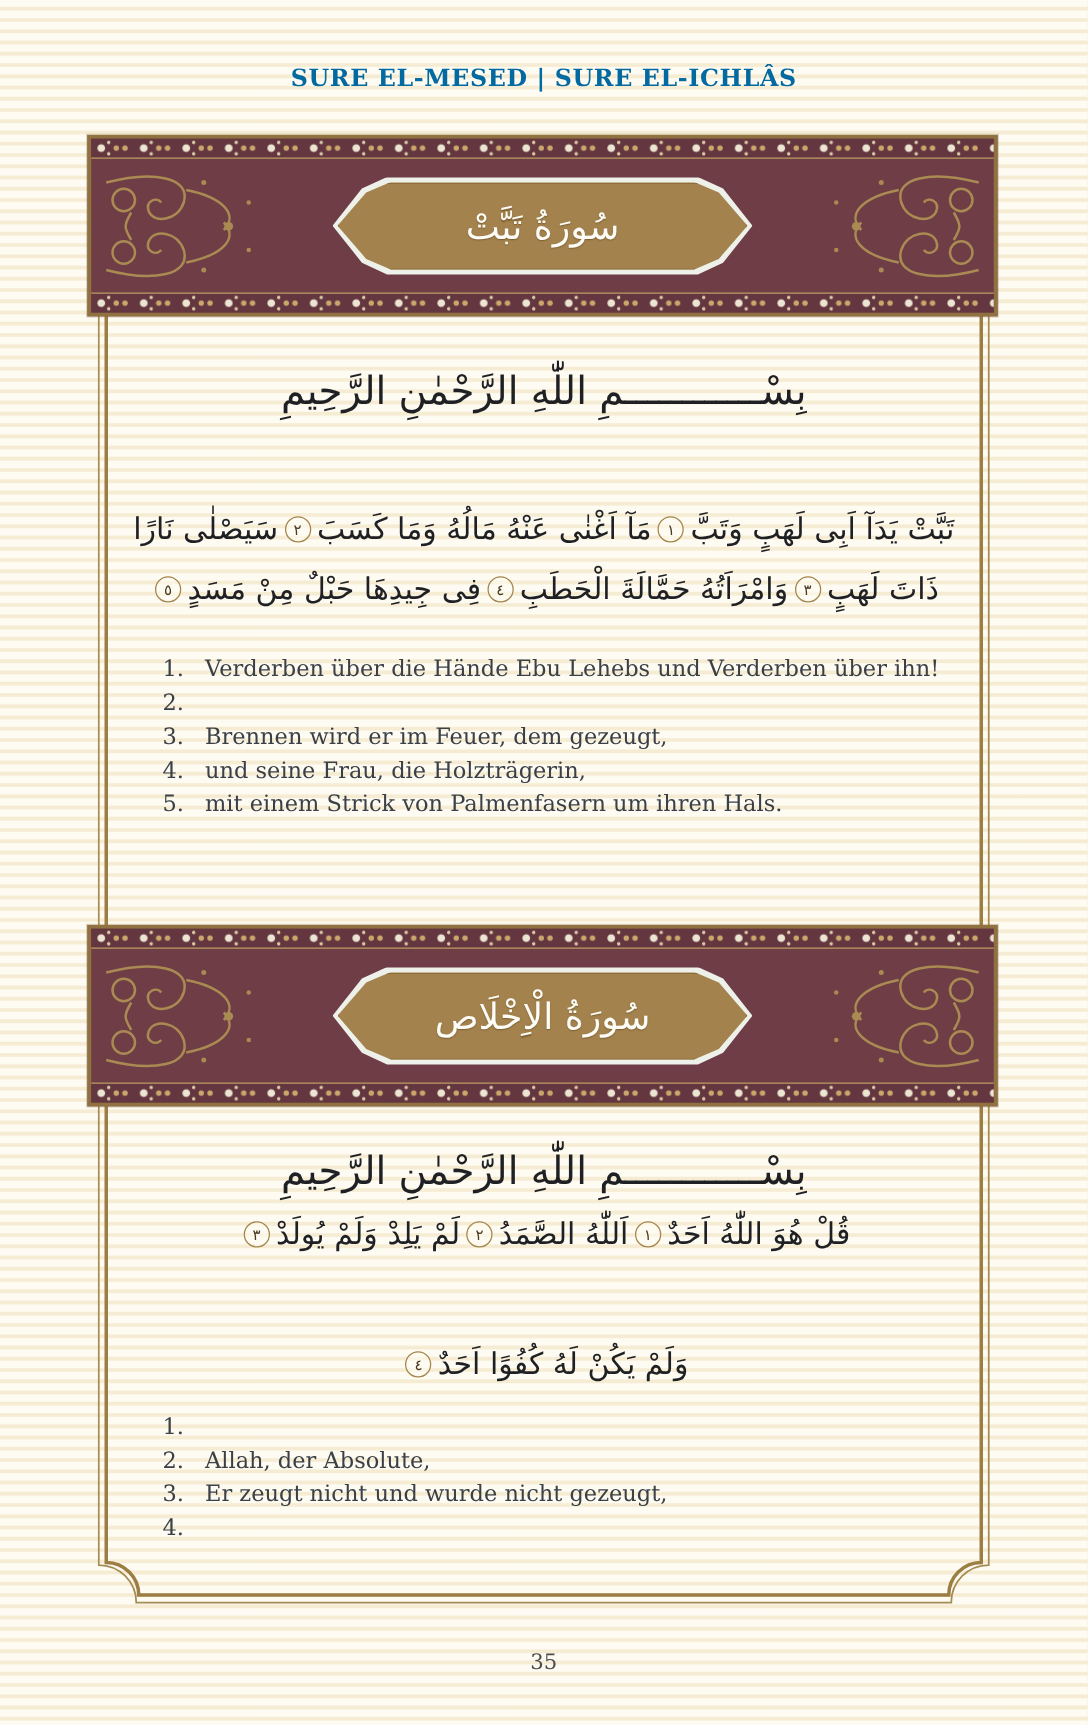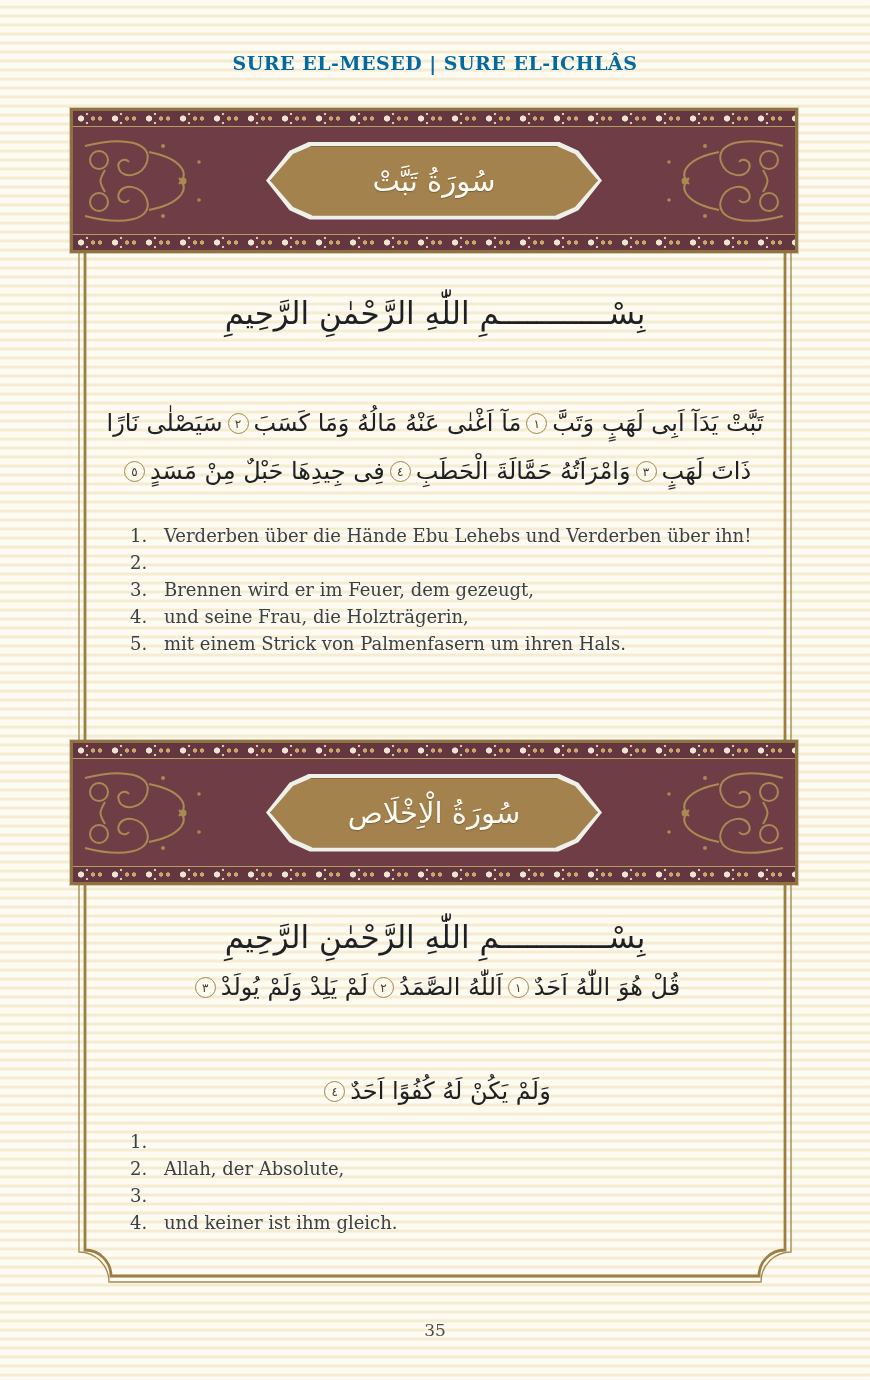--- a/index.html
+++ b/index.html
@@ -278,20 +278,20 @@
 <div class="translations translations-2">
   <div class="tr-row">
     <span class="tr-num">1.</span>
   </div>
   <div class="tr-row">
     <span class="tr-num">2.</span>
     <span class="tr-text">Allah, der Absolute,</span>
   </div>
   <div class="tr-row">
     <span class="tr-num">3.</span>
+    <span class="tr-text">Er zeugt nicht und wurde nicht gezeugt,</span>
   </div>
   <div class="tr-row">
     <span class="tr-num">4.</span>
-    <span class="tr-text">und keiner ist ihm gleich.</span>
   </div>
 </div>
 
 <div class="page-number">35</div>
 
 </body></html>

